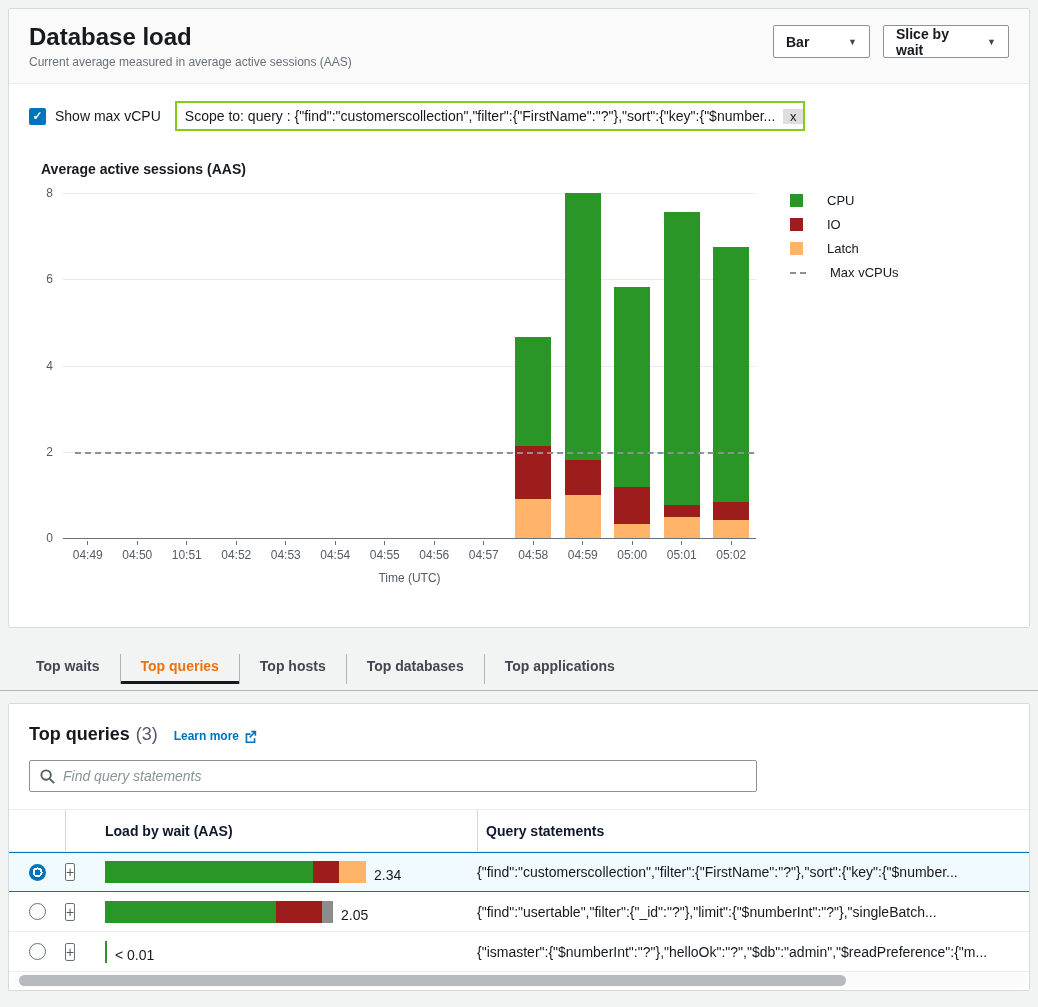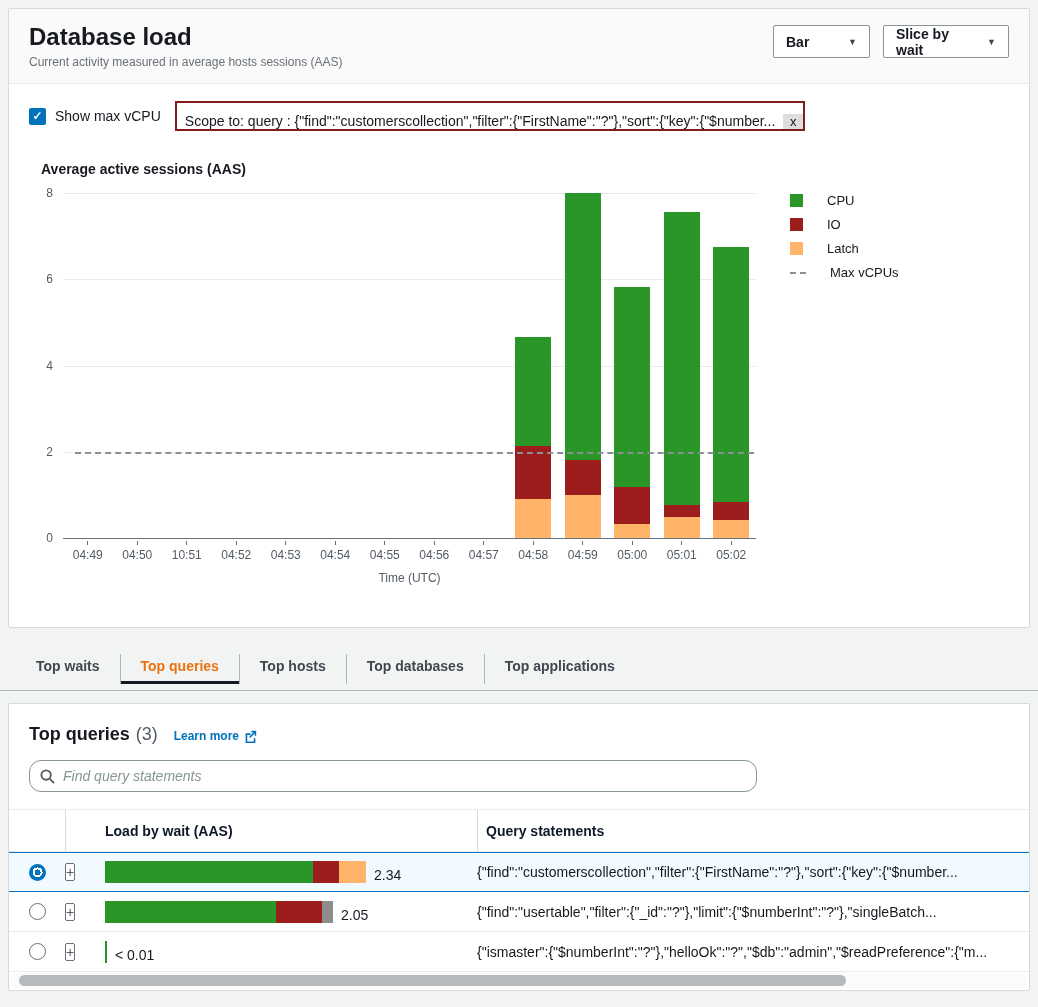--- a/index.html
+++ b/index.html
@@ -18,21 +18,21 @@
                 border:1px solid #879596; border-radius:2px; background:#fff; height:33px;
                 padding:0 12px; font-size:14px; font-weight:bold; color:#16191f; cursor:pointer; }
   .select-box .caret { font-size:9px; color:#414750; }
   .sel-bar { width:97px; } .sel-slice { width:126px; }
 
   
   .controls-row { display:flex; align-items:center; padding:17px 20px 0 20px; }
   .checkbox { width:17px; height:17px; border-radius:2px; background:#0073bb; color:#fff;
               display:flex; align-items:center; justify-content:center; font-size:12px; font-weight:bold; cursor:pointer; }
   .cb-label { font-size:14px; margin:0 14px 0 9px; }
-  .scope-tag { display:flex; align-items:flex-end; border:2px solid #7f1d1d; background:#fff; height:30px; max-width:640px; }
+  .scope-tag { display:flex; align-items:center; border:2px solid #84cc16; background:#fff; height:30px; max-width:640px; }
   .scope-text { font-size:14px; padding:0 8px; display:flex; align-items:center; white-space:nowrap; overflow:hidden; }
   .scope-close { width:20px; background:#dedede; display:flex; align-items:center; justify-content:center;
                  font-size:13px; color:#16191f; cursor:pointer; }
 
   
   .chart-title { font-size:14px; font-weight:bold; margin:30px 0 0 32px; }
   .chart-row { display:flex; align-items:flex-start; margin-top:16px; }
   .plot-area { position:relative; width:693px; height:346px; margin-left:54px;
                border-bottom:1px solid #687078; }
   .gridline { position:absolute; left:0; right:0; height:1px; background:#e8ecf2; }
@@ -61,21 +61,21 @@
   .tab-divider { width:1px; background:#aab7b8; margin-top:4px; height:30px; }
 
   
   .tq-card { margin-top:12px; padding:20px 0 0 0; }
   .tq-head { display:flex; align-items:baseline; padding:0 20px; }
   .tq-title { font-size:18px; font-weight:bold; }
   .tq-count { font-size:18px; color:#545b64; font-weight:normal; margin-left:6px; }
   .learn-more { display:flex; align-items:center; gap:5px; margin-left:16px; color:#0073bb;
                 font-size:12px; font-weight:bold; cursor:pointer; }
   .search-box { display:flex; align-items:center; gap:8px; border:1px solid:#879596; border:1px solid #879596;
-                border-radius:12px; height:32px; width:728px; margin:15px 20px 0 20px; padding:0 10px; background:#fff; }
+                border-radius:2px; height:32px; width:728px; margin:15px 20px 0 20px; padding:0 10px; background:#fff; }
   .search-box input { border:none; outline:none; flex:1; font-size:14px; font-style:italic; color:#16191f;
                       font-family:"Liberation Sans", sans-serif; background:transparent; }
   .search-box input::placeholder { color:#879596; font-style:italic; }
 
   .tq-table { margin-top:17px; }
   .tq-grid { display:grid; grid-template-columns:56px 40px 372px 1fr; align-items:center; }
   .tq-header { height:43px; border-top:1px solid #eaeded; border-bottom:1px solid #eaeded;
                font-size:14px; font-weight:bold; color:#0f172a; }
   .th-cell { display:flex; align-items:center; height:100%; }
   .th-sep { border-left:1px solid #d5dbdb; }
@@ -98,21 +98,21 @@
   .hscroll { height:15px; margin:1px 2px 2px 2px; background:#fbfbfb; border-radius:7px; position:relative; }
   .hscroll-thumb { position:absolute; left:8px; top:2px; height:11px; width:827px; background:#b6babe; border-radius:6px; cursor:grab; }
 </style>
 </head>
 <body>
 
 <div class="card">
   <div class="card-header">
     <div>
       <div class="card-title">Database load</div>
-      <div class="card-subtitle">Current activity measured in average hosts sessions (AAS)</div>
+      <div class="card-subtitle">Current average measured in average active sessions (AAS)</div>
     </div>
     <div class="header-selects">
       <div class="select-box sel-bar">
         <span>Bar</span>
         <span class="caret">▼</span>
       </div>
       <div class="select-box sel-slice">
         <span>Slice by wait</span>
         <span class="caret">▼</span>
       </div>

